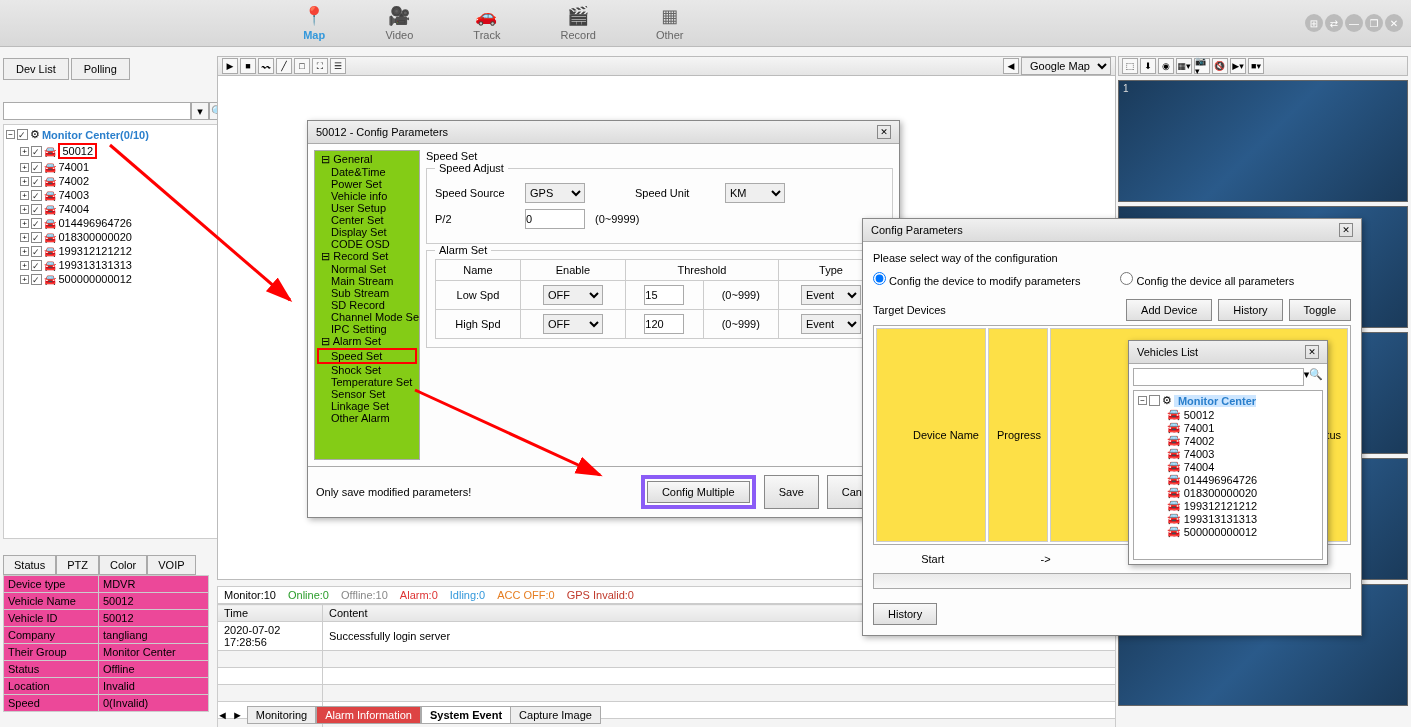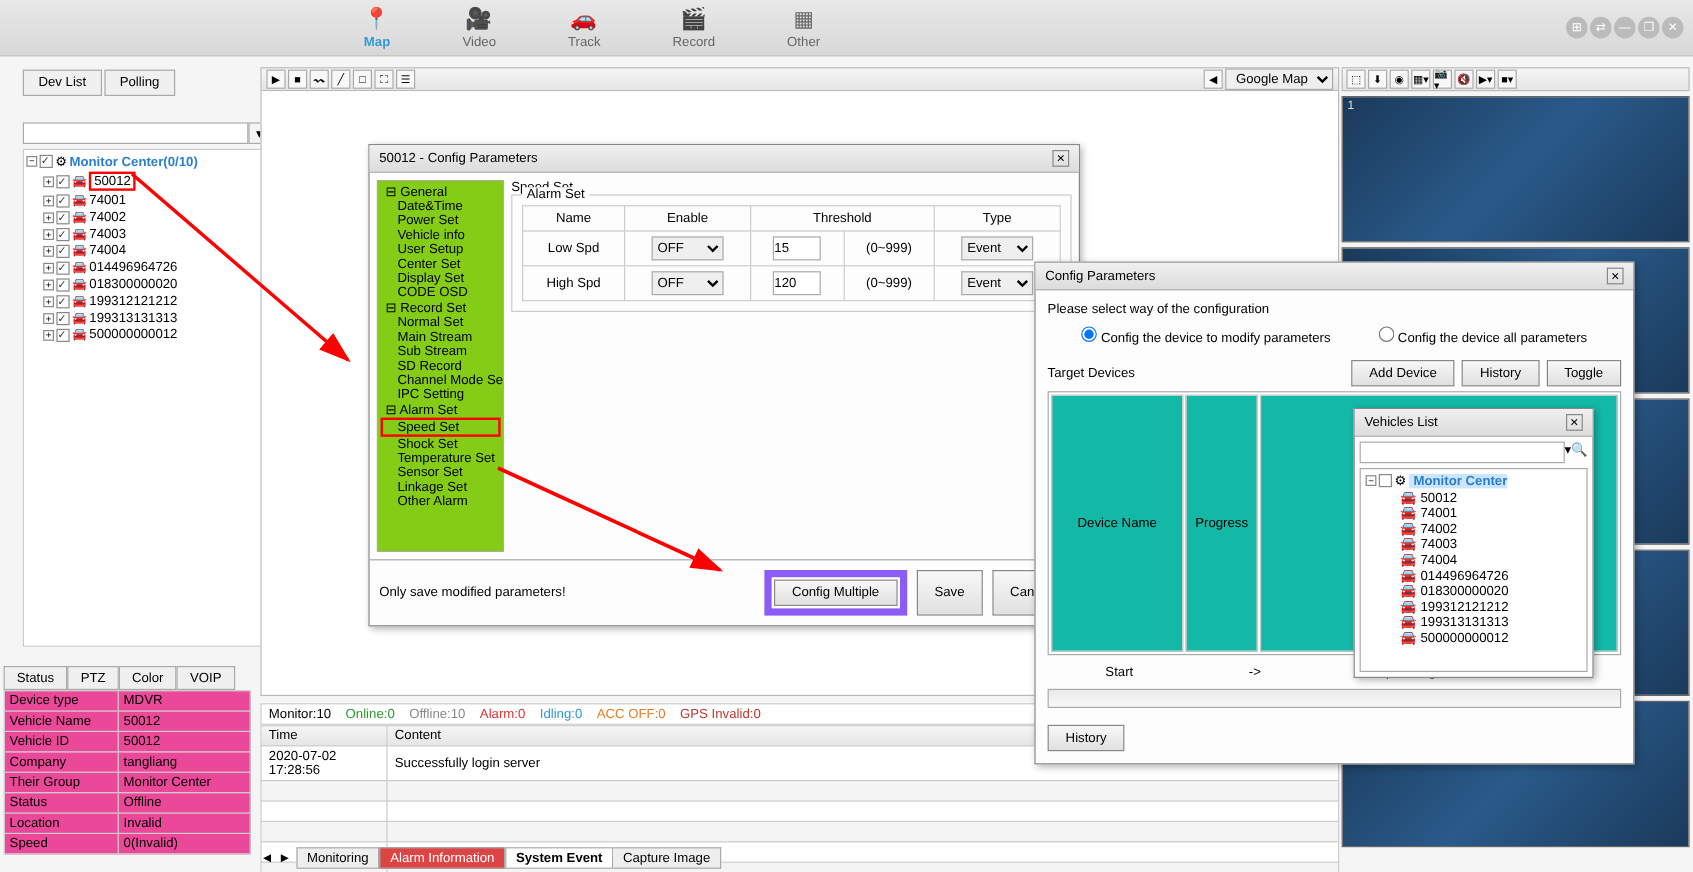--- a/index.html
+++ b/index.html
@@ -8,21 +8,21 @@
 
 .top-toolbar { height: 47px; background: linear-gradient(#e8e8e8,#d8d8d8); border-bottom: 1px solid #bbb; display: flex; align-items: center; padding: 0 8px; }
 .nav-tabs { display: flex; gap: 60px; margin-left: 295px; }
 .nav-tab { display: flex; flex-direction: column; align-items: center; cursor: pointer; color: #666; }
 .nav-tab.active { color: #3498db; font-weight: bold; }
 .nav-tab-icon { font-size: 18px; margin-bottom: 2px; }
 .win-controls { margin-left: auto; display: flex; gap: 2px; }
 .win-btn { width: 18px; height: 18px; border-radius: 50%; background: #bbb; display: flex; align-items: center; justify-content: center; color: #fff; font-size: 10px; cursor: pointer; }
 
 
-.left-panel { position: absolute; top: 58px; left: 19px; width: 224px; }
+.left-panel { position: absolute; top: 58px; left: 3px; width: 224px; }
 .left-tabs { display: flex; gap: 2px; }
 .left-tab { padding: 4px 12px; border: 1px solid #aaa; background: #f0f0f0; cursor: pointer; }
 .search-row { margin-top: 22px; display: flex; }
 .search-row input { flex: 1; border: 1px solid #aaa; height: 18px; }
 .search-row .icon-btn { width: 18px; height: 18px; border: 1px solid #aaa; display:flex;align-items:center;justify-content:center; }
 .tree { margin-top: 4px; border: 1px solid #ccc; background: #fff; padding: 2px; height: 415px; overflow: auto; }
 .tree-root { color: #2a7fcc; font-weight: bold; }
 .tree-item { display: flex; align-items: center; gap: 2px; padding: 1px 0; }
 .tree-item .cb { width: 11px; height: 11px; border: 1px solid #888; display: inline-block; background: #fff; }
 .tree-item .cb.checked:after { content:"✓"; font-size:9px; color:#333; position:relative; top:-2px; }
@@ -85,29 +85,29 @@
 .fieldset { border: 1px solid #ccc; padding: 8px; margin-bottom: 6px; position: relative; }
 .fieldset-label { position: absolute; top: -7px; left: 8px; background: #fdfdfd; padding: 0 4px; }
 .form-row { display: flex; align-items: center; gap: 10px; margin: 6px 0; }
 .form-row label { width: 80px; }
 select.small, input.small { width: 60px; height: 20px; border: 1px solid #aaa; font-size: 11px; }
 .alarm-table { width: 100%; border-collapse: collapse; }
 .alarm-table th, .alarm-table td { border: 1px solid #ccc; padding: 4px 8px; text-align: center; font-weight: normal; }
 .dlg-footer { border-top: 1px solid #aaa; padding: 8px; display: flex; align-items: center; }
 .btn { padding: 4px 14px; border: 1px solid #888; background: linear-gradient(#f8f8f8,#e0e0e0); cursor: pointer; }
 .btn-group-right { margin-left: auto; display: flex; gap: 8px; }
-.highlight-btn { border: 6px solid #8b5cf6; padding: 2px; }
+.highlight-btn { border: 4px solid #8b5cf6; padding: 2px; }
 
 
 .cfg2-body { padding: 10px; }
-.radio-row { display: flex; gap: 40px; margin: 8px 0 12px; justify-content: center; }
+.radio-row { display: flex; gap: 40px; margin: 8px 0 12px; }
 .target-head { display: flex; justify-content: space-between; align-items: center; margin-bottom: 4px; }
 .target-btns { display: flex; gap: 6px; }
 .target-table { width: 100%; border: 1px solid #aaa; background: #fff; height: 220px; }
-.target-table th { border: 1px solid #ccc; padding: 3px 6px; text-align: center; font-weight: normal; background: #14b8a6; }
+.target-table th { border: 1px solid #ccc; padding: 3px 6px; text-align: right; font-weight: normal; background: #fde047; }
 .arrow-row { display:flex; justify-content:space-around; margin: 8px 0; }
 .progress { width: 100%; height: 16px; border: 1px solid #aaa; background: linear-gradient(#eaeaea,#f8f8f8); margin-top: 4px; }
 
 
 .vl-body { padding: 4px; }
 .vl-search { display:flex; margin-bottom:4px; }
 .vl-search input { flex:1; border:1px solid #aaa; height:18px; }
 .vl-tree { border: 1px solid #aaa; background:#fff; height: 170px; padding: 2px; overflow:auto; }
 .vl-item { display:flex; align-items:center; gap:3px; padding-left: 28px; }
 .vl-root { padding-left: 4px; color:#2a7fcc; font-weight:bold; background:#cde6ff; display:inline-block; }
@@ -389,20 +389,34 @@
       <div class="cfg-tree-group">⊟ <span>Alarm Set</span></div>
       <div class="cfg-tree-item sel">Speed Set</div>
       <div class="cfg-tree-item">Shock Set</div>
       <div class="cfg-tree-item">Temperature Set</div>
       <div class="cfg-tree-item">Sensor Set</div>
       <div class="cfg-tree-item">Linkage Set</div>
       <div class="cfg-tree-item">Other Alarm</div>
     </div>
     <div class="cfg-right">
       <div>Speed Set</div>
+      <div class="fieldset" style="margin-top:6px">
+        <div class="fieldset-label">Speed Adjust</div>
+        <div class="form-row">
+          <label>Speed Source</label>
+          <select class="small"><option>GPS</option></select>
+          <label style="margin-left:40px">Speed Unit</label>
+          <select class="small"><option>KM</option></select>
+        </div>
+        <div class="form-row">
+          <label>P/2</label>
+          <input class="small" value="0" style="">
+          <span>(0~9999)</span>
+        </div>
+      </div>
       <div class="fieldset">
         <div class="fieldset-label">Alarm Set</div>
         <table class="alarm-table">
           <tbody>
               <tr>
                 <th>Name</th>
                 <th>Enable</th>
                 <th colspan="2">Threshold</th>
                 <th>Type</th>
               </tr>

